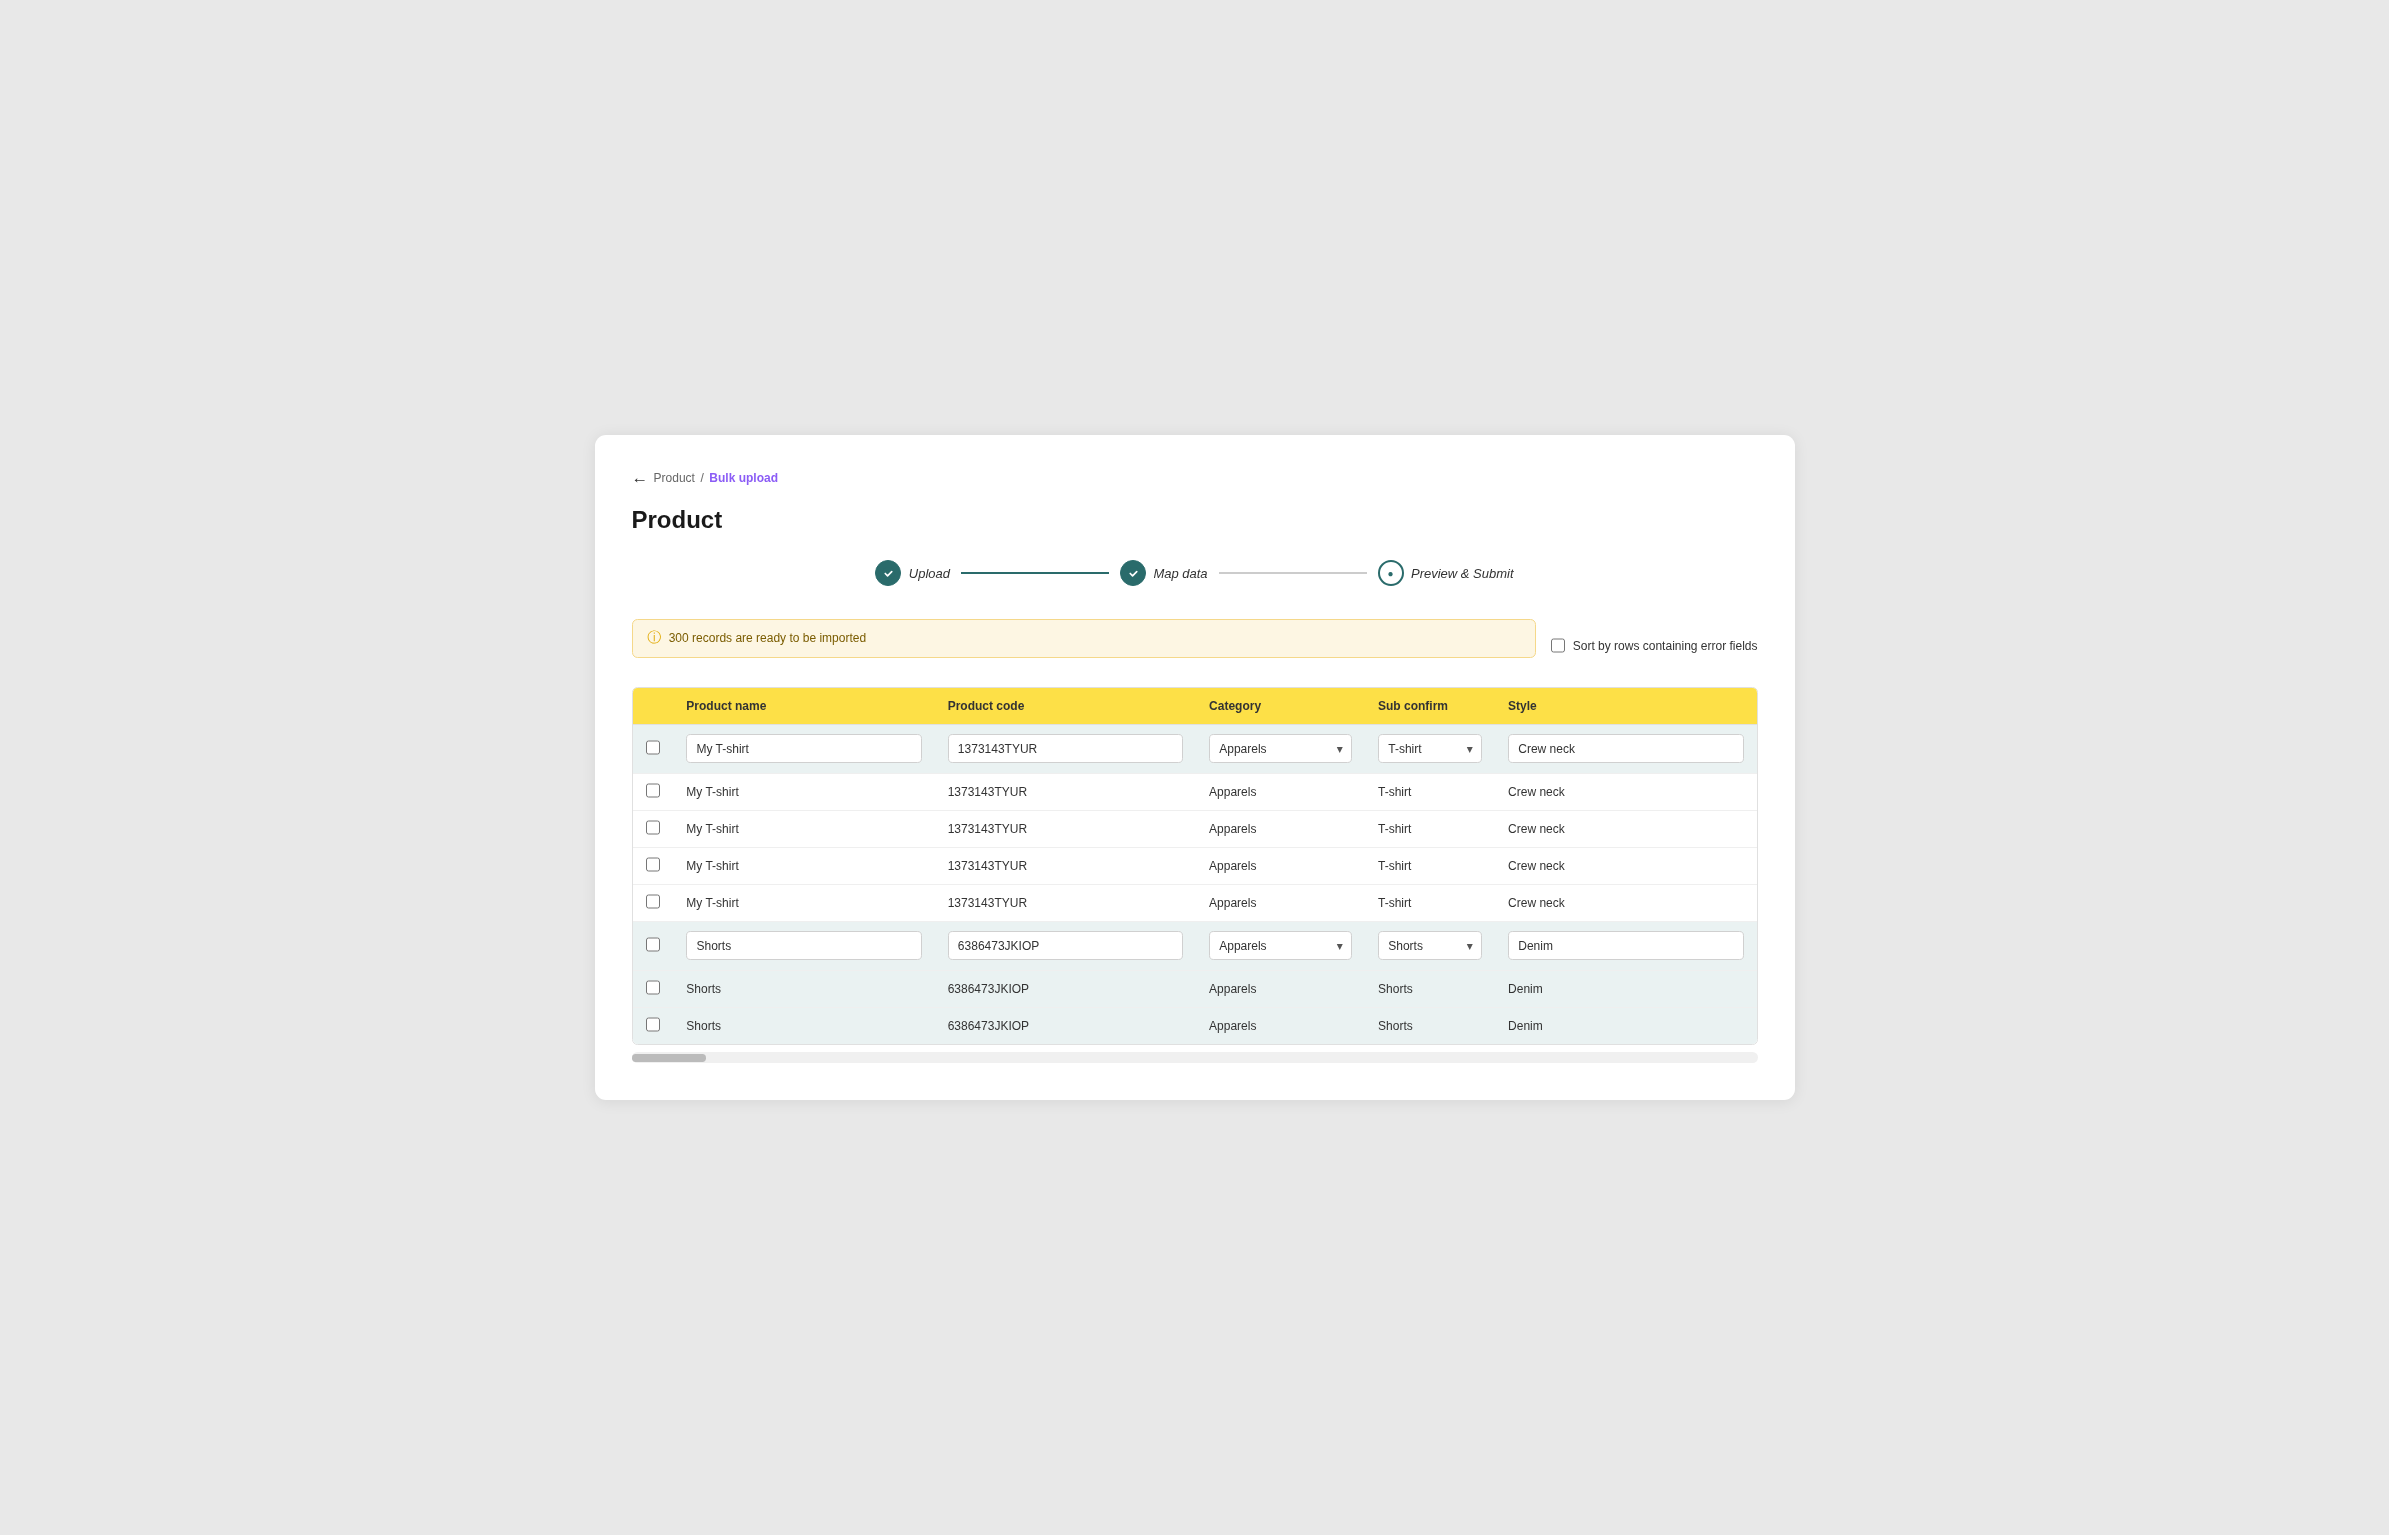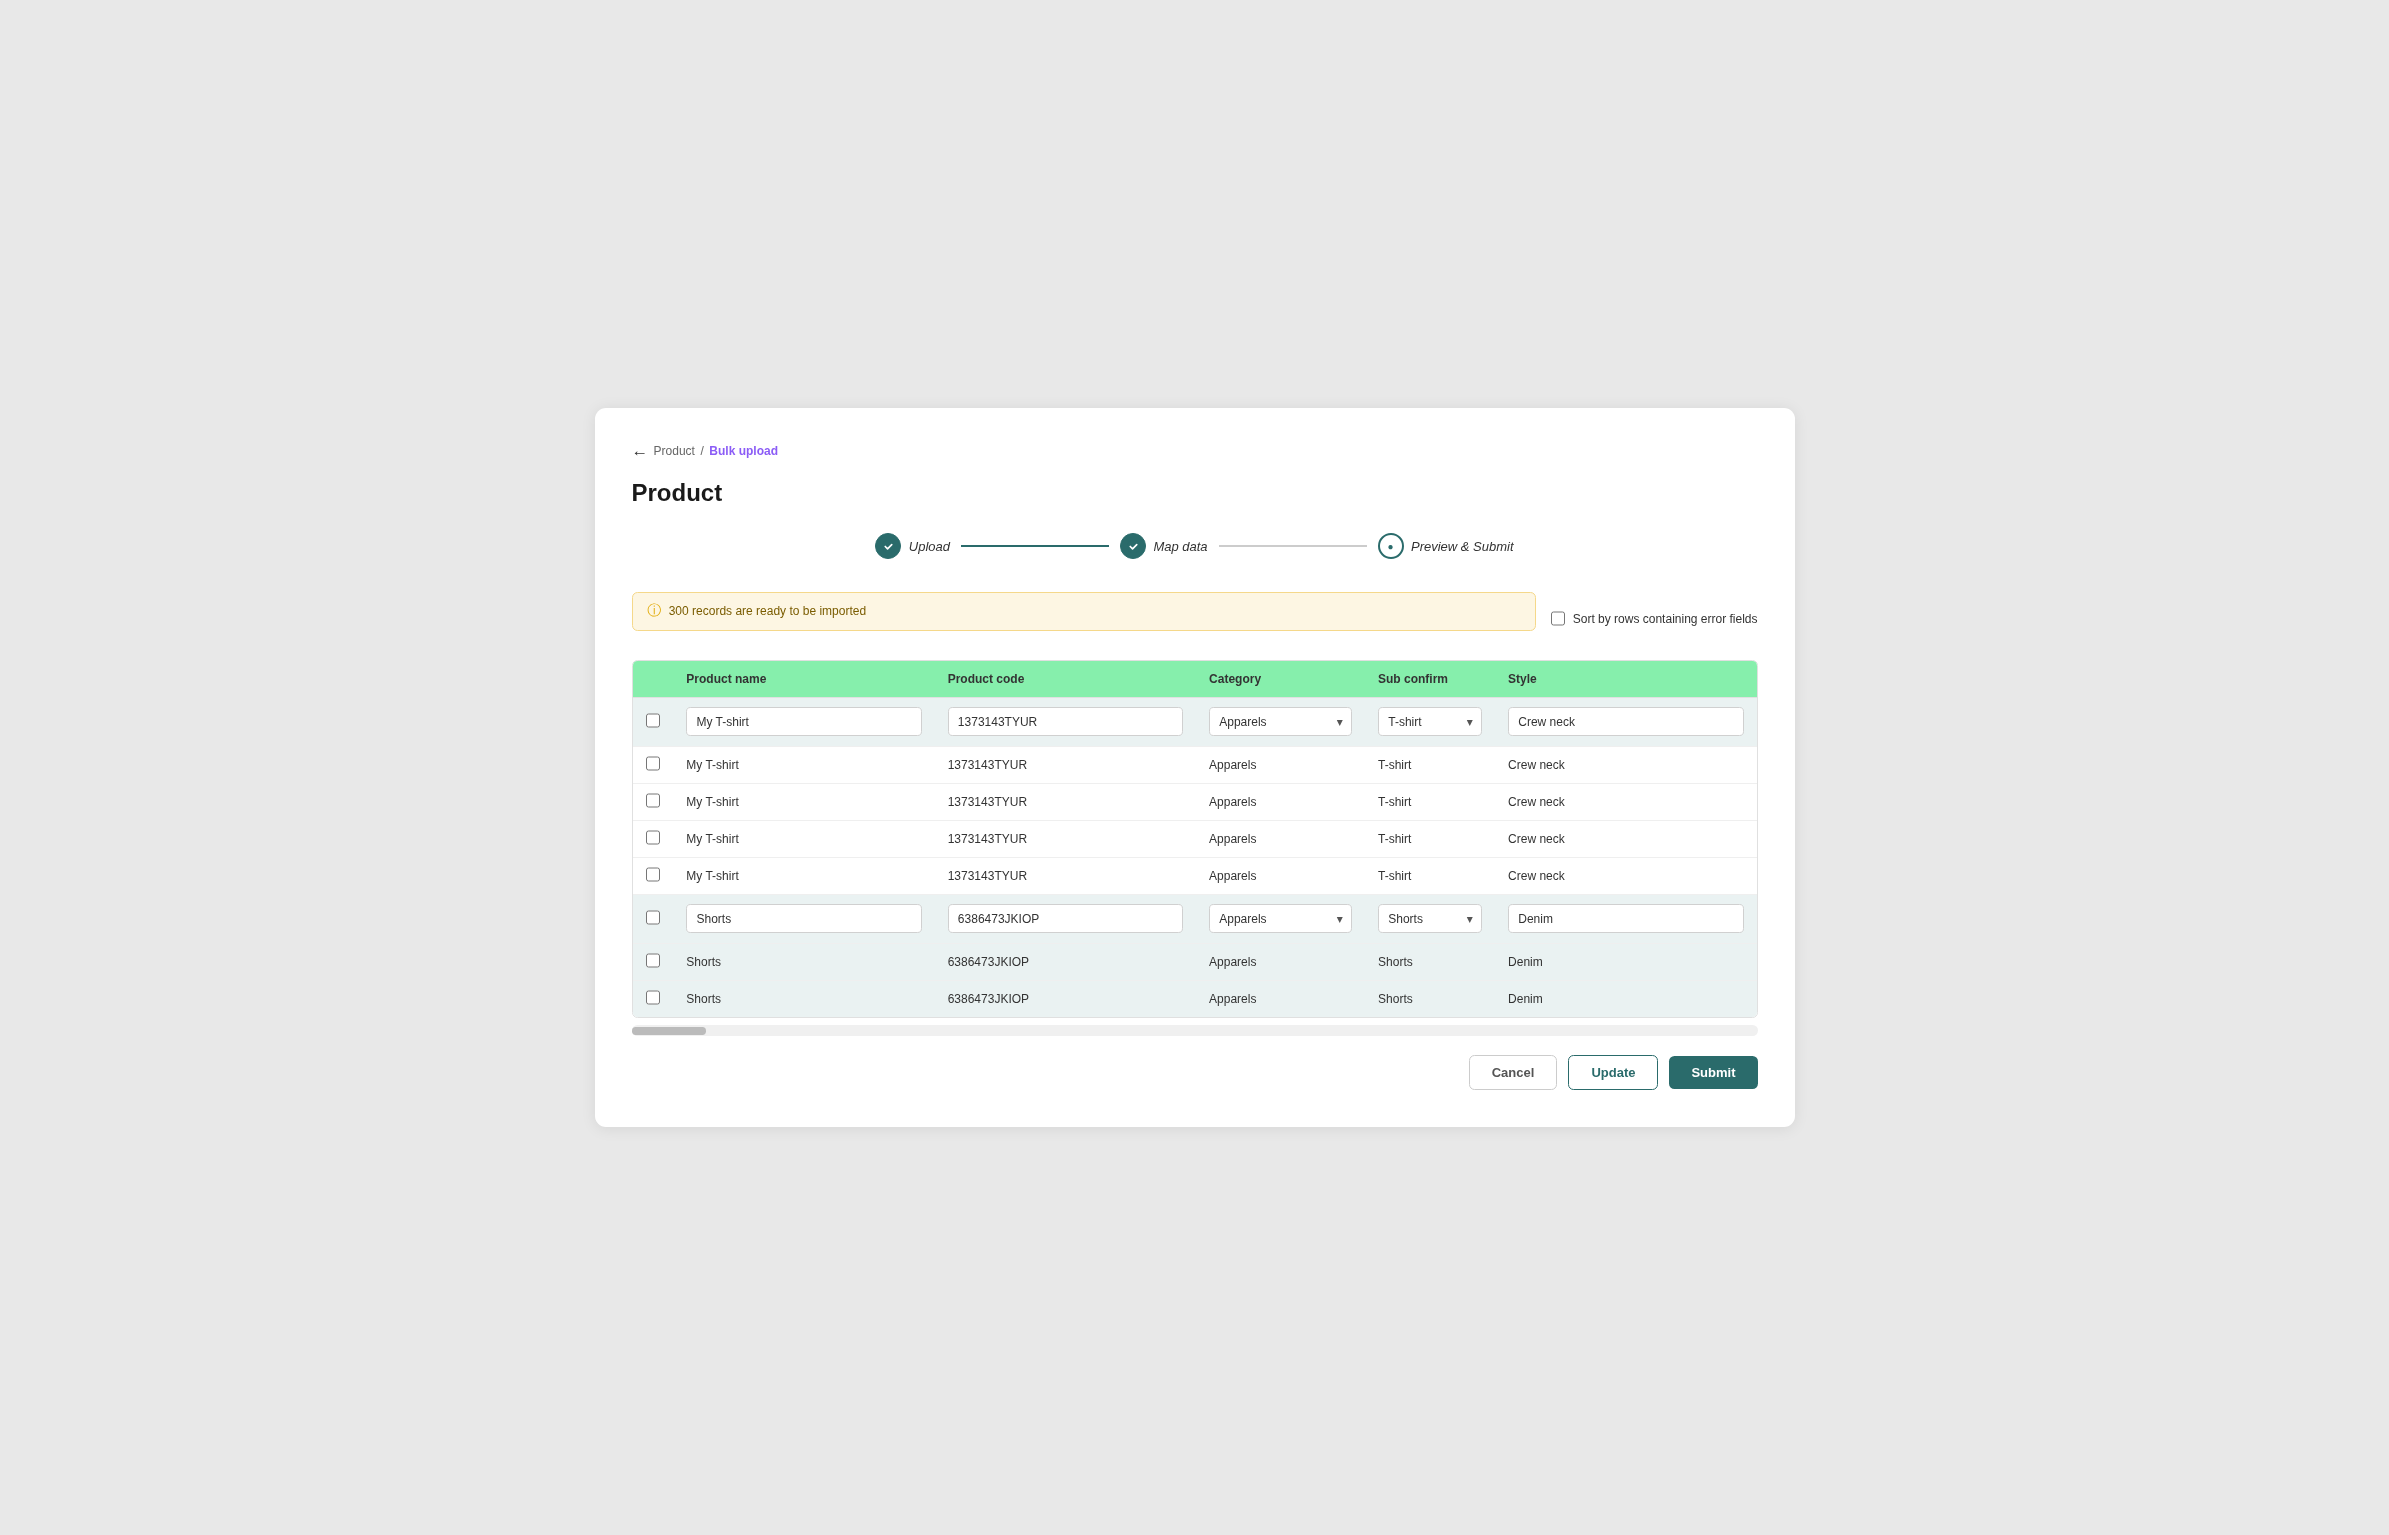--- a/index.html
+++ b/index.html
@@ -143,21 +143,21 @@
     .table-wrapper {
       border: 0.9px solid #e0e0e0;
       border-radius: 5.5px;
       overflow: hidden;
     }
     table {
       width: 100%;
       border-collapse: collapse;
     }
     thead tr {
-      background: #86efac;
+      background: #fde047;
     }
     thead th {
       text-align: left;
       font-size: 12px;
       font-weight: 600;
       color: #333;
       padding: 11px 13px;
       border-bottom: 0.9px solid #e0e0e0;
     }
     thead th:first-child {
@@ -429,19 +429,14 @@
             <td>Denim</td>
           </tr>
         </tbody>
     </table>
   </div>
 
   <div class="scroll-hint">
     <div class="scroll-thumb"></div>
   </div>
 
-  <div class="bottom-bar">
-    <button class="btn btn-cancel">Cancel</button>
-    <button class="btn btn-update">Update</button>
-    <button class="btn btn-submit">Submit</button>
-  </div>
 </div>
 
 
 </body></html>

